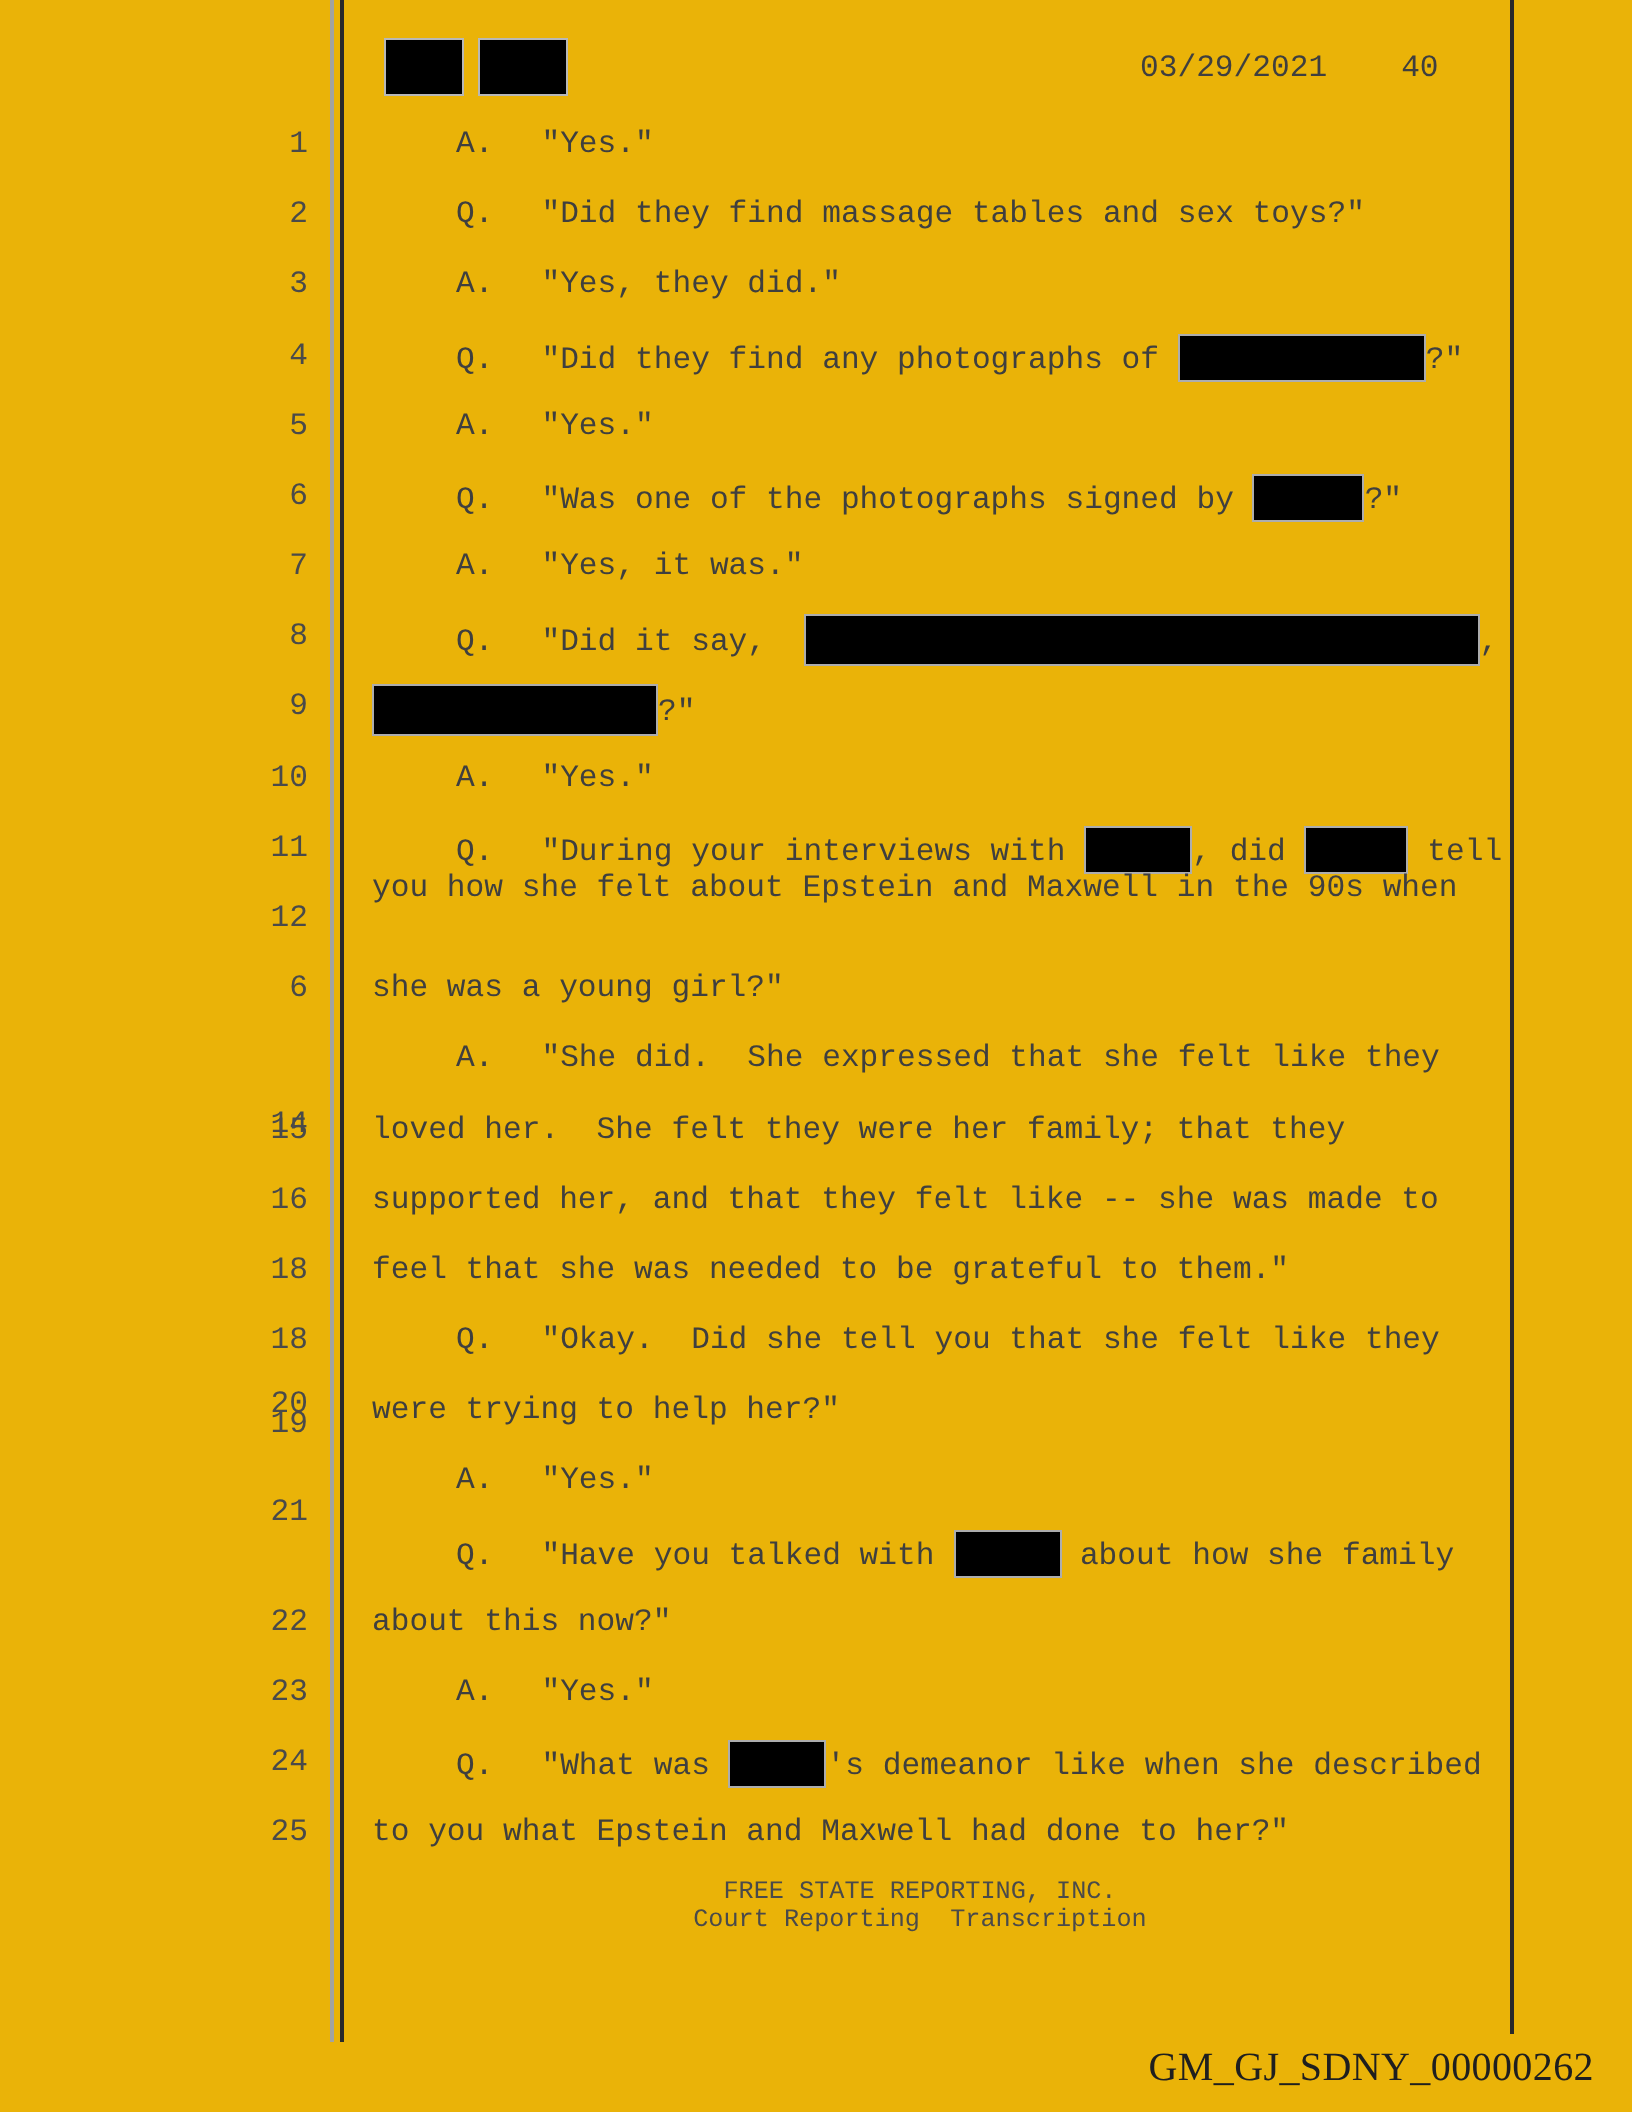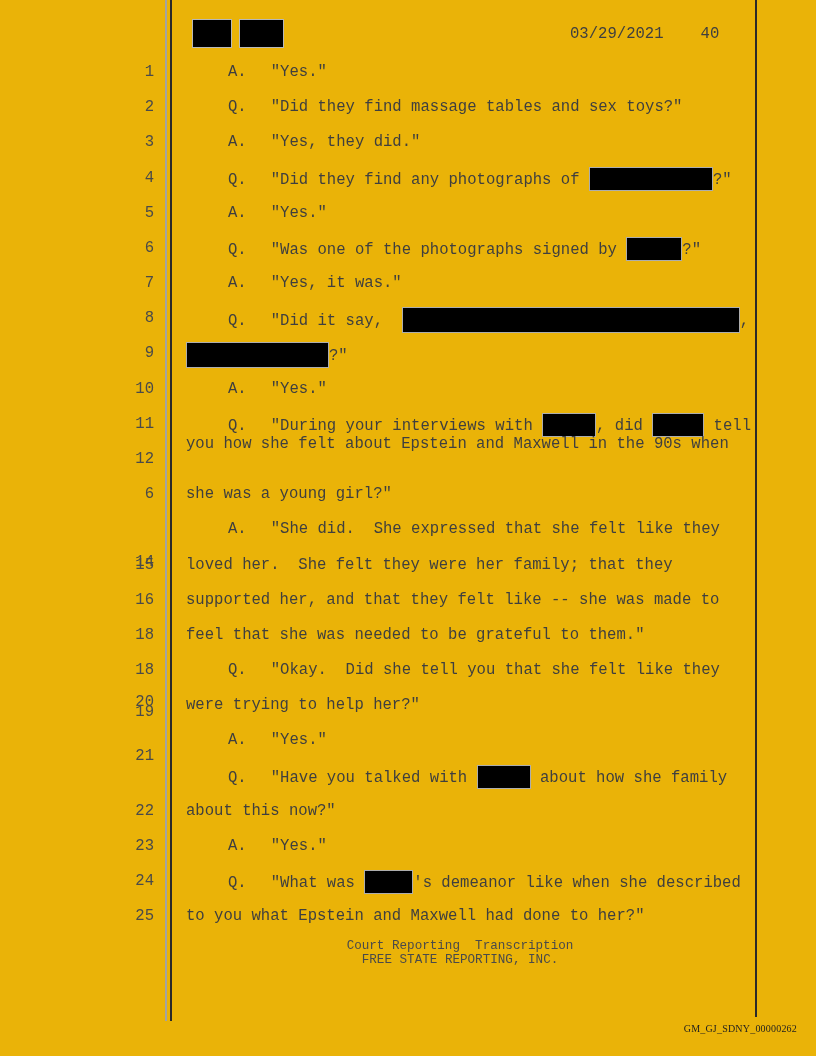--- a/index.html
+++ b/index.html
@@ -39,21 +39,21 @@
     position:absolute; left:260px; top:940px; width:400px;
     text-align:center; font-size:12.6px; line-height:13.7px;
     color:#4a4a4a; white-space:pre;
   }
   .footer div { white-space:pre; }
 
   
   .bates {
     position:absolute; right:19px; top:1023px;
     font-family:"Liberation Serif","DejaVu Serif",serif;
-    font-size:10px; color:#1f1f1f; letter-spacing:0.2px;
+    font-size:20px; color:#1f1f1f; letter-spacing:0.2px;
   }
 </style>
 </head>
 <body>
 
 <div class="page">
 
   <div class="rule gray"></div>
   <div class="rule black"></div>
   <div class="rule right"></div>
@@ -111,17 +111,17 @@
       <div class="t-num" style="top: 800.78px;">22</div>
       <div class="t-line" style="top: 800.78px;"><span>about this now?"</span></div>
       <div class="t-num" style="top: 835.96px;">23</div>
       <div class="t-line" style="top: 835.96px;"><span class="speaker">A.</span><span>"Yes."</span></div>
       <div class="t-num" style="top: 871.14px;">24</div>
       <div class="t-line" style="top: 871.14px;"><span class="speaker">Q.</span><span>"What was </span><span class="redact" style="width: 47px;"></span><span>'s demeanor like when she described</span></div>
       <div class="t-num" style="top: 906.32px;">25</div>
       <div class="t-line" style="top: 906.32px;"><span>to you what Epstein and Maxwell had done to her?"</span></div>
     </div>
 
-  <div class="footer"><div>Court Reporting  Transcription</div><div>FREE STATE REPORTING, INC.</div></div>
+  <div class="footer"><div>FREE STATE REPORTING, INC.</div><div>Court Reporting  Transcription</div></div>
 
   <div class="bates">GM_GJ_SDNY_00000262</div>
 
 </div>
 
 </body></html>

